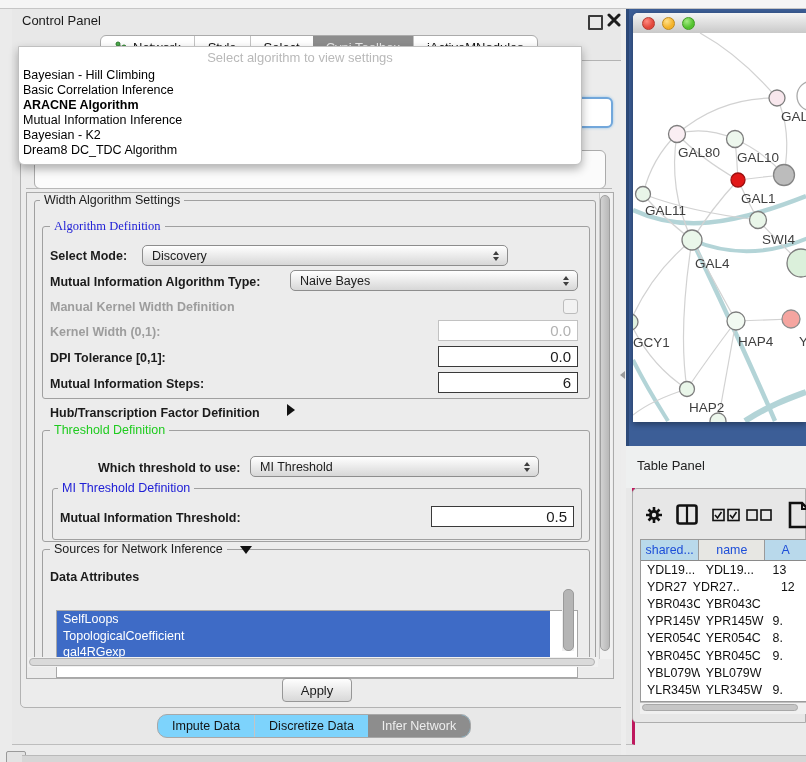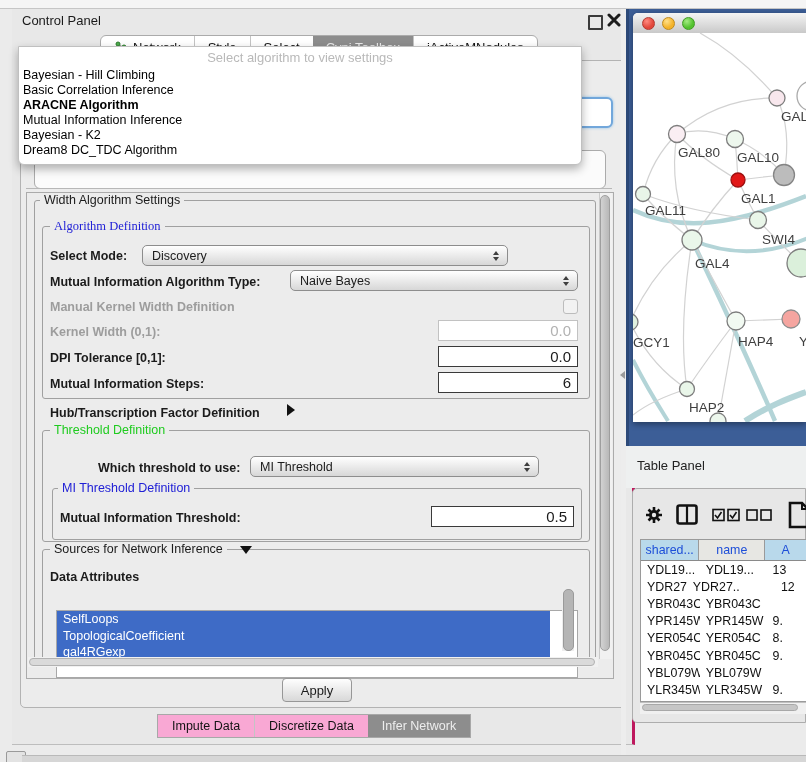--- a/index.html
+++ b/index.html
@@ -61,22 +61,22 @@
   #attr-vthumb{left:551px;top:580px;width:9px;height:60px;background:#b5b5b5;border:1px solid #9a9a9a;border-radius:5px;}
   
   #sp-vscroll{left:587px;top:184px;width:12px;height:466px;background:#f1f1f1;border-left:1px solid #cacaca;}
   #sp-vthumb{left:588px;top:186px;width:10px;height:456px;background:linear-gradient(90deg,#d2d2d2,#b8b8b8);
              border:1px solid #9e9e9e;border-radius:5px;box-sizing:border-box;}
   #sp-hscroll{left:16px;top:648px;width:570px;height:10px;background:#f1f1f1;}
   #sp-hthumb{left:17px;top:649px;width:566px;height:8px;background:#dadada;border:1px solid #b2b2b2;border-radius:4px;box-sizing:border-box;}
   
   #apply-btn{left:270px;top:669px;width:68px;height:22px;border:1px solid #979797;border-radius:4px;
              background:linear-gradient(#fefefe,#d8d8d8);font-size:13px;display:flex;align-items:center;justify-content:center;}
-  #bottom-tab-bar{left:145px;top:705px;height:22px;display:flex;background:#f9a8d4;border:1px solid #a8a8a8;
-                  border-radius:0;overflow:hidden;}
+  #bottom-tab-bar{left:145px;top:705px;height:22px;display:flex;background:#7dd3fc;border:1px solid #a8a8a8;
+                  border-radius:10px;overflow:hidden;}
   .btab{display:flex;align-items:center;padding:0 14px;font-size:12.5px;color:#141414;}
   .btab + .btab{border-left:1px solid #c4c4c4;}
   .btab.selected{background:#8d8d8d;color:#ededed;border-left:none;}
   
   #mini-btn{left:6px;top:751px;width:18px;height:14px;background:#e3e3e3;border:1px solid #9a9a9a;border-radius:2px;}
   #bottom-bar{left:22px;top:755px;width:784px;height:7px;background:#d6d6d6;border-top:1px solid #b9b9b9;}
   
   #gap-strip{left:621px;top:9px;width:5px;height:753px;background:#ededed;}
   #splitter-arrow{left:620px;top:371px;width:0;height:0;border-top:4px solid transparent;border-bottom:4px solid transparent;border-right:5px solid #9a9a9a;}
   #net-desktop{left:626px;top:9px;width:180px;height:437px;background:#3c5e97;border-left:3px solid #2d4a79;}

